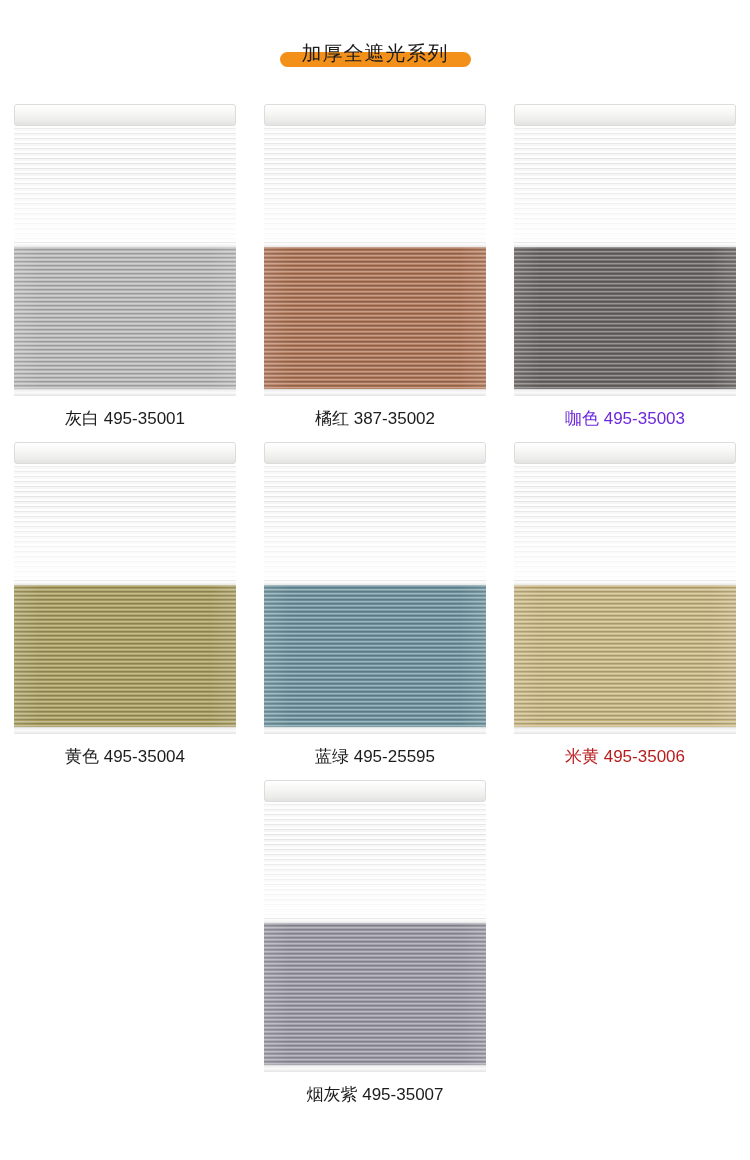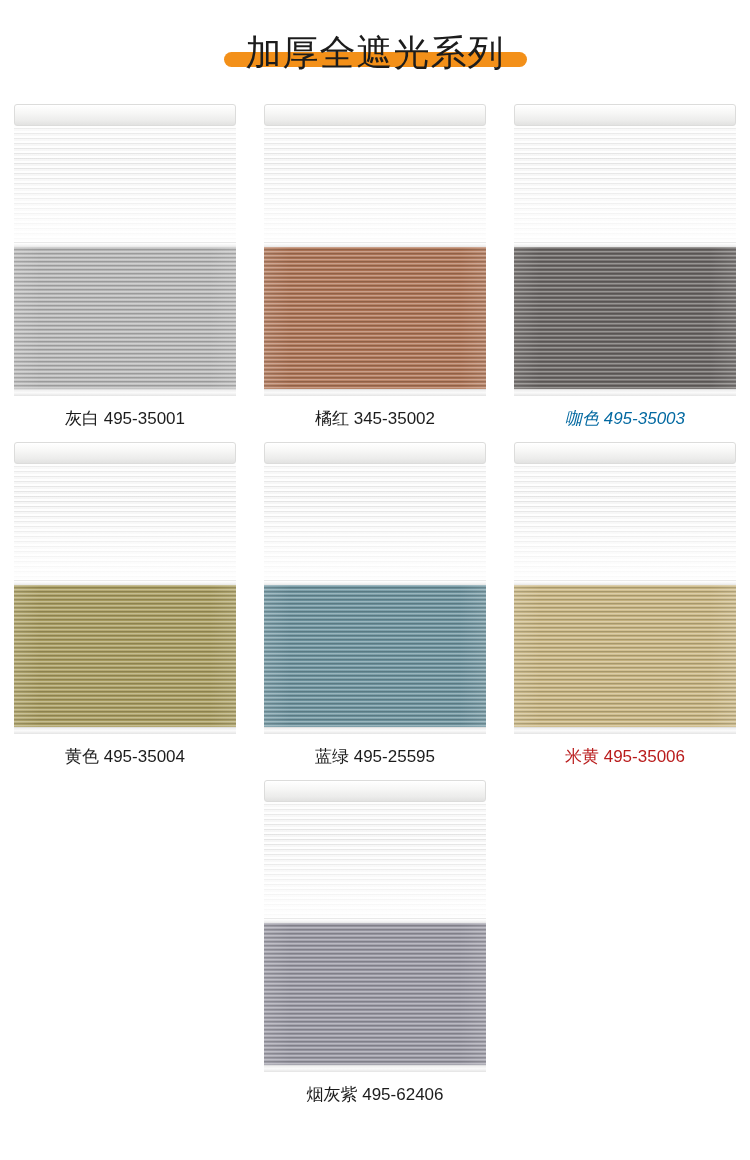--- a/index.html
+++ b/index.html
@@ -14,21 +14,21 @@
     position:absolute;left:0;top:22px;width:750px;height:62px;
     display:flex;align-items:center;justify-content:center;
   }
   .title-inner{position:relative;display:inline-block;padding:0 22px;}
   .title-bar{
     position:absolute;left:0;right:0;bottom:3px;height:15px;
     background:#f39019;border-radius:8px;z-index:0;
   }
   .title-text{
     position:relative;z-index:1;
-    font-size:36px;line-height:34px;color:#1a1a1a;
+    font-size:20px;line-height:34px;color:#1a1a1a;
     letter-spacing:1px;font-weight:400;white-space:nowrap;
   }
 
   
   .grid{position:absolute;left:0;top:104px;width:744px;}
   .row{display:flex;width:750px;height:338px;}
   .row.center{justify-content:center;}
   .cell{width:250px;display:flex;flex-direction:column;align-items:center;}
 
   
@@ -123,32 +123,32 @@
     </div>
 
     <div class="cell">
       <div class="blind">
         <div class="headrail"></div>
         <div class="upper"></div>
         <div class="midrail"></div>
         <div class="lower" style="--c: #b07657;"></div>
         <div class="bottomrail"></div>
       </div>
-      <div class="label" style="color: rgb(28, 28, 28);">橘红 345-35002</div>
+      <div class="label" style="color: rgb(28, 28, 28);">橘红 387-35002</div>
     </div>
 
     <div class="cell">
       <div class="blind">
         <div class="headrail"></div>
         <div class="upper"></div>
         <div class="midrail"></div>
         <div class="lower" style="--c: #6c6866;"></div>
         <div class="bottomrail"></div>
       </div>
-      <div class="label" style="color: #0369a1; font-style: italic;">咖色 495-35003</div>
+      <div class="label" style="color: #6d28d9;">咖色 495-35003</div>
     </div>
   </div>
 
   <div class="row">
     <div class="cell">
       <div class="blind">
         <div class="headrail"></div>
         <div class="upper"></div>
         <div class="midrail"></div>
         <div class="lower" style="--c: #ab9f62;"></div>
@@ -182,17 +182,17 @@
 
   <div class="row center">
     <div class="cell">
       <div class="blind">
         <div class="headrail"></div>
         <div class="upper"></div>
         <div class="midrail"></div>
         <div class="lower" style="--c: #9c9ba6;"></div>
         <div class="bottomrail"></div>
       </div>
-      <div class="label" style="color: rgb(28, 28, 28);">烟灰紫 495-62406</div>
+      <div class="label" style="color: rgb(28, 28, 28);">烟灰紫 495-35007</div>
     </div>
   </div>
 
 </div>
 
 </body></html>

